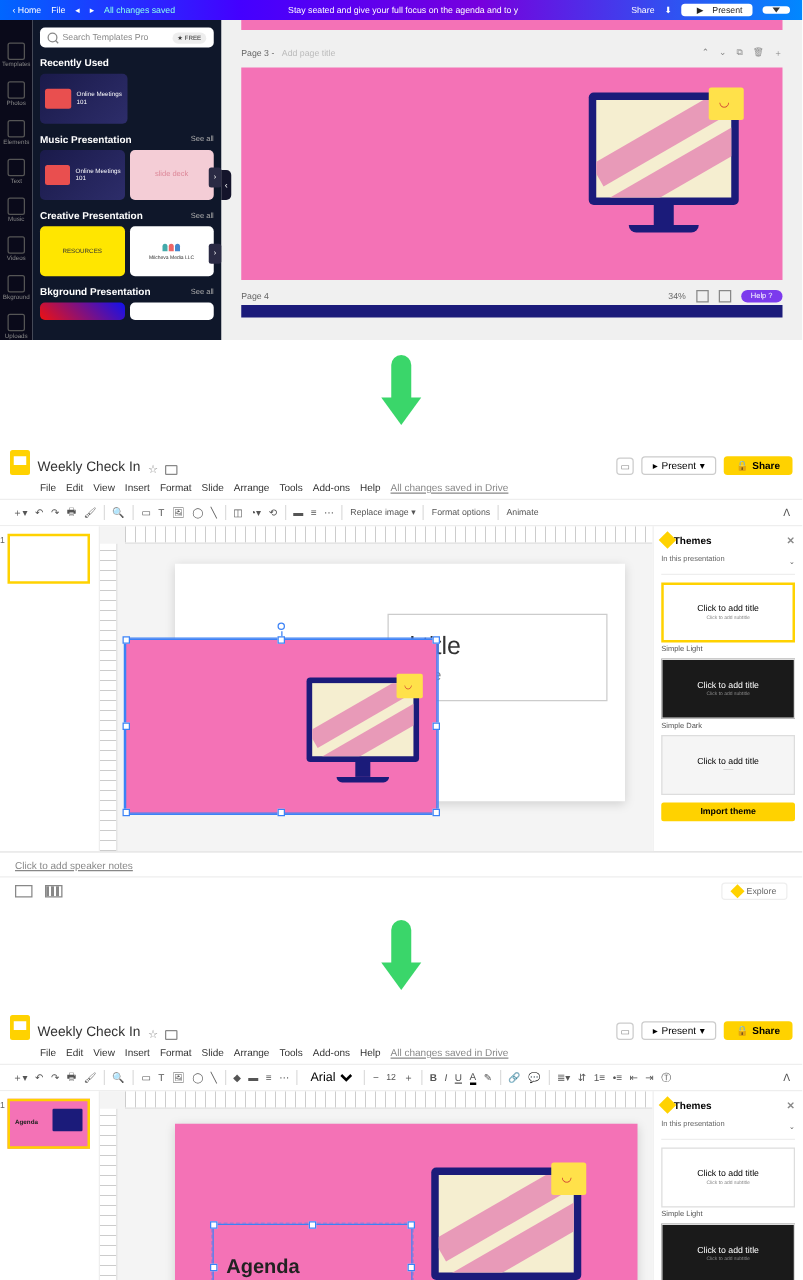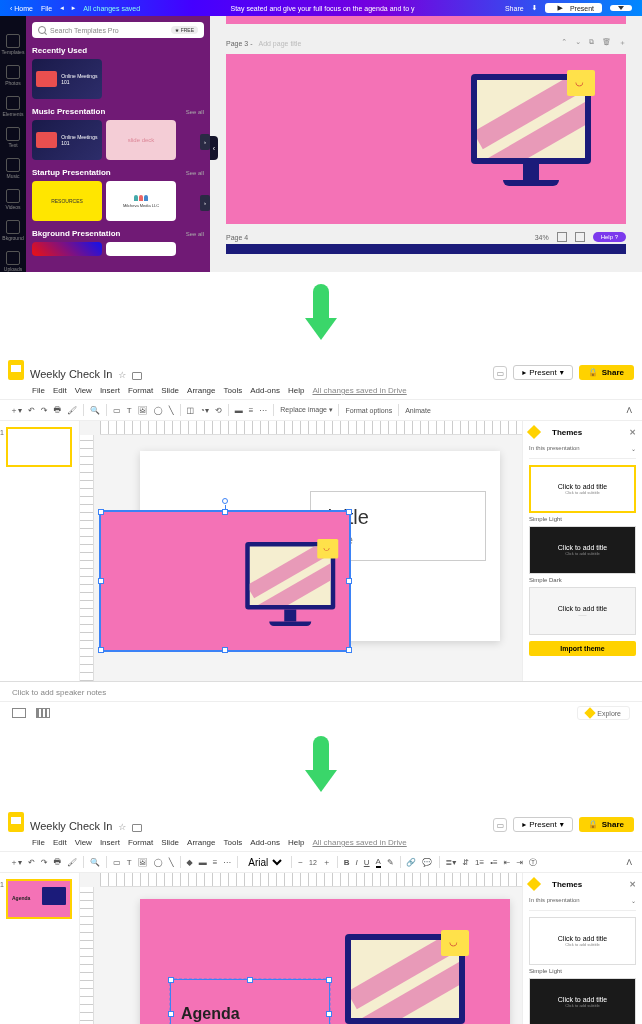--- a/index.html
+++ b/index.html
@@ -12,21 +12,21 @@
 .p1-topbar span { margin: 0 4px; white-space: nowrap; }
 .present-btn { background: #fff; color: #222; padding: 1px 8px; border-radius: 3px; margin: 0 2px; display: flex; align-items: center; gap: 3px; }
 .chev-down { width: 0; height: 0; border-left: 3px solid transparent; border-right: 3px solid transparent; border-top: 4px solid #333; display: inline-block; }
 
 .p1-body { display: flex; height: 256px; background: #f0f0f0; }
 .p1-rail { width: 26px; background: #0a0a1a; display: flex; flex-direction: column; align-items: center; gap: 10px; padding-top: 8px; }
 .p1-rail .logo { width: 16px; height: 16px; background: #00c4cc; border-radius: 3px; }
 .rail-item { width: 18px; display: flex; flex-direction: column; align-items: center; gap: 1px; color: #888; font-size: 5px; }
 .rail-item .ico { width: 14px; height: 14px; border: 1px solid #555; border-radius: 2px; }
 
-.p1-sidebar { width: 184px; background: #701a75; color: #fff; padding: 6px; position: relative; }
+.p1-sidebar { width: 151px; background: #0f172a; color: #fff; padding: 6px; position: relative; }
 .searchbox { background: #fff; border-radius: 4px; height: 16px; display: flex; align-items: center; padding: 0 6px; gap: 4px; color: #888; font-size: 7px; }
 .searchbox .mag { width: 8px; height: 8px; border: 1px solid #888; border-radius: 50%; position: relative; }
 .searchbox .mag::after { content: ''; position: absolute; width: 3px; height: 1px; background: #888; bottom: -1px; right: -2px; transform: rotate(45deg); }
 .pro-pill { background: #eee; color: #333; border-radius: 6px; font-size: 5px; padding: 1px 4px; margin-left: auto; }
 
 .section-h { font-size: 8px; font-weight: bold; margin-top: 8px; display: flex; justify-content: space-between; align-items: center; }
 .see-all { font-size: 6px; color: #aaa; font-weight: normal; }
 .tmpl-row { display: flex; gap: 4px; margin-top: 4px; position: relative; }
 .tmpl { width: 70px; height: 40px; border-radius: 4px; background: #222; overflow: hidden; position: relative; font-size: 6px; }
 .tmpl-blue { background: linear-gradient(135deg, #1a1a4a, #2d2d6a); display: flex; align-items: center; }
@@ -114,29 +114,29 @@
 .h-t{top:-3px;left:50%;margin-left:-3px}.h-b{bottom:-3px;left:50%;margin-left:-3px}
 .h-l{left:-3px;top:50%;margin-top:-3px}.h-r{right:-3px;top:50%;margin-top:-3px}
 .rot-handle { position: absolute; top: -14px; left: 50%; width: 6px; height: 6px; border: 1px solid #3b82f6; border-radius: 50%; background: #fff; margin-left: -3px; }
 .rot-handle::after { content:''; position: absolute; top: 6px; left: 2px; width: 1px; height: 6px; background: #3b82f6; }
 
 .p3-slide { top: 26px; left: 60px; width: 370px; height: 208px; background: #f472b6; }
 .p3-slide .monitor { right: 40px; top: 35px; }
 .agenda-box { position: absolute; top: 80px; left: 30px; width: 160px; height: 70px; border: 1px solid #3b82f6; outline: 1px dashed rgba(59,130,246,.4); display: flex; align-items: center; padding: 0 10px; }
 .agenda-txt { font-size: 16px; font-weight: bold; color: #222; }
 
-.gs-notes { border-top: 1px solid #ddd; padding: 6px 12px; font-size: 8px; color: #888; height: 20px; }
+.gs-notes { border-top: 1px solid #ddd; padding: 6px 12px; font-size: 8px; color: #888; height: 20px; text-decoration: underline; }
 .gs-footer { display: flex; align-items: center; padding: 4px 12px; gap: 10px; border-top: 1px solid #eee; }
 .gs-footer .spacer { flex: 1; }
 .explore-btn { border: 1px solid #eee; padding: 2px 8px; border-radius: 3px; display: flex; align-items: center; gap: 3px; font-size: 7px; color: #666; }
 .explore-btn .diamond { width: 8px; height: 8px; background: #ffd200; transform: rotate(45deg); }
 .view-ico { width: 14px; height: 10px; border: 1px solid #888; }
 
 .themes { width: 120px; border-left: 1px solid #eee; padding: 6px; font-size: 8px; }
-.themes-h { display: flex; align-items: center; gap: 13px; font-weight: bold; margin-bottom: 6px; }
+.themes-h { display: flex; align-items: center; gap: 0; font-weight: bold; margin-bottom: 6px; }
 .themes-h .diamond { width: 10px; height: 10px; background: #ffd200; transform: rotate(45deg); }
 .themes-h .close { margin-left: auto; color: #888; }
 .themes-sub { font-size: 6px; color: #666; display: flex; justify-content: space-between; padding: 2px 0 6px; border-bottom: 1px solid #eee; margin-bottom: 6px; }
 .theme-card { border: 1px solid #ddd; height: 48px; margin-bottom: 3px; display: flex; flex-direction: column; align-items: center; justify-content: center; font-size: 7px; }
 .theme-card .sub { font-size: 4px; color: #888; }
 .theme-card.dark { background: #1a1a1a; color: #fff; }
 .theme-card.grey { background: #f5f5f5; }
 .theme-card.out { border: 2px solid #ffd200; }
 .theme-lbl { font-size: 6px; color: #555; margin-bottom: 4px; }
 .import-btn { background: #ffd200; text-align: center; padding: 4px; font-size: 7px; margin-top: 6px; border-radius: 2px; font-weight: bold; }
@@ -225,21 +225,21 @@
           <div class="lap"></div>
           <span class="txt">Online Meetings 101</span>
         </div>
         <div class="tmpl tmpl-pink">
             <span>slide deck</span>
           </div>
         <div class="row-chev">›</div>
       </div>
 
       <div class="section-h">
-        <span>Startup Presentation</span>
+        <span>Creative Presentation</span>
         <span class="see-all">See all</span>
       </div>
       <div class="tmpl-row">
         <div class="tmpl tmpl-yellow">
             <span>RESOURCES</span>
           </div>
         <div class="tmpl tmpl-white">
           <div class="figs">
               <div class="fig"></div>
               <div class="fig" style="background:#e66"></div>

